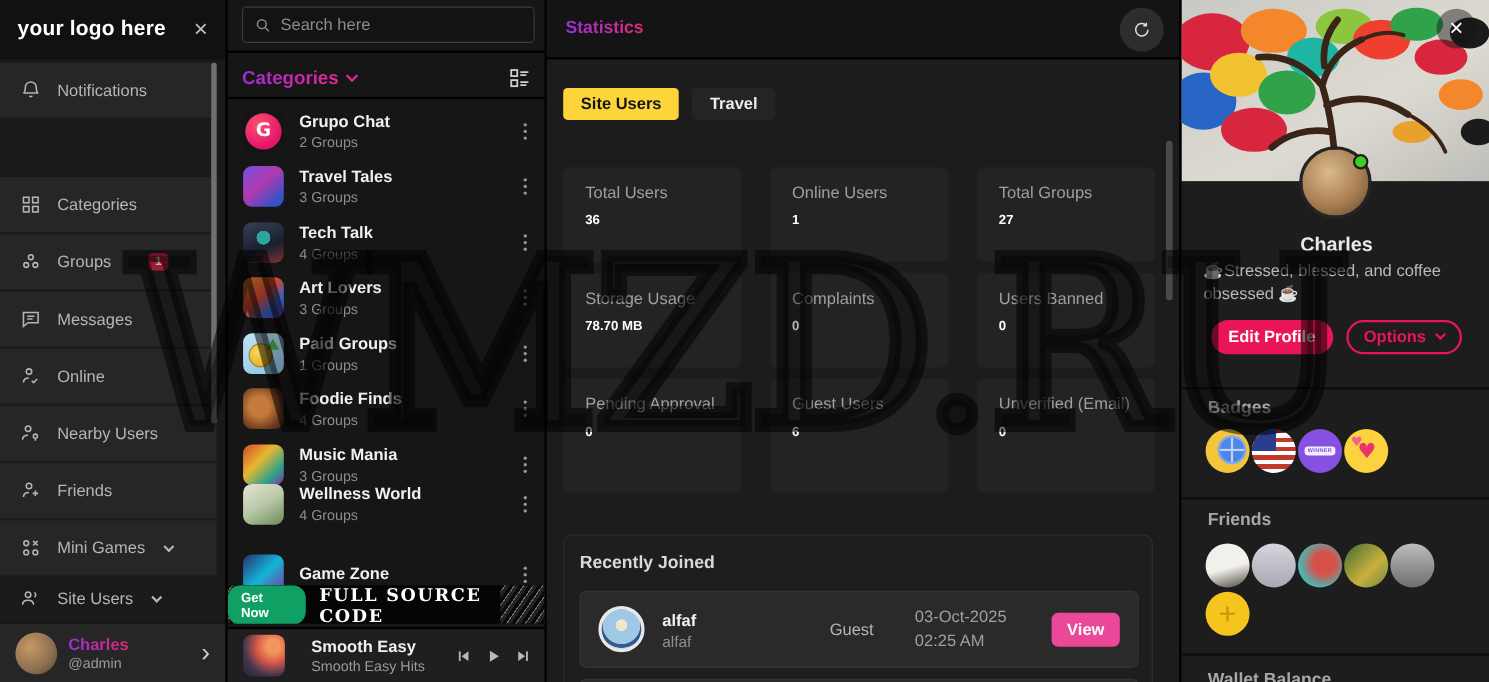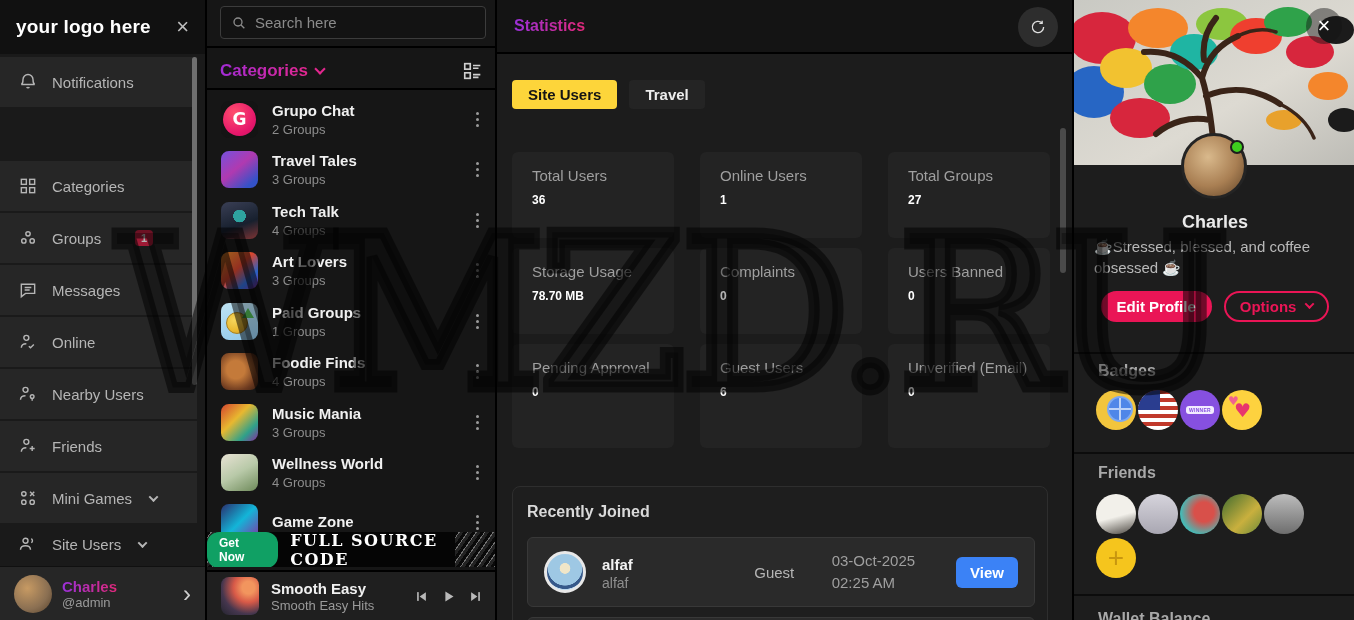--- a/index.html
+++ b/index.html
@@ -70,21 +70,21 @@
   .banner { position:absolute; left:0; top:532px; width:290px; height:35px; background:#050505;
     display:flex; align-items:center; justify-content:center; gap:12px; overflow:hidden; }
   .banner::before,.banner::after { content:""; position:absolute; top:0; bottom:0; width:42px;
     background:repeating-linear-gradient(125deg,#0a0a0a 0 3px,#8a8a8a 3px 4px,#2a2a2a 4px 7px); opacity:.8; }
   .banner::before { left:0; } .banner::after { right:0; }
   .getnow { background:#10a064; color:#fff; font-size:12px; font-weight:700; border-radius:12px;
     padding:4px 12px; position:relative; z-index:1; cursor:pointer; }
   .banner-text { color:#fff; font-family:"DejaVu Serif", serif; font-weight:700; font-size:16px;
     letter-spacing:1.5px; position:relative; z-index:1; }
   .player { position:absolute; left:0; top:570px; width:290px; height:50px; background:#1f1f1f;
-    border-top:2px solid #000; display:flex; align-items:center; padding:0 14px; gap:12px; }
+    border-top:2px solid #000; display:flex; align-items:center; padding:0 14px; gap:24px; }
   .player-art { width:38px; height:38px; border-radius:8px;
     background:radial-gradient(circle at 72% 28%, #f2955e 0 16%, #d85a48 38%, #45364e 68%, #23242e); }
   .player-title { font-size:15px; font-weight:700; color:#f0f0f0; line-height:1.3; }
   .player-sub { font-size:13px; color:#9a9a9a; }
   .player-controls { margin-left:auto; display:flex; align-items:center; gap:12px; }
   .pbtn { cursor:pointer; display:flex; }
 
   
   .main { position:absolute; left:495px; top:0; width:577px; height:620px; background:#1c1c1c; border-left:2px solid #000; }
   .main-header { position:absolute; left:0; top:0; width:577px; height:54px; background:#141414; border-bottom:2px solid #000; }
@@ -108,21 +108,21 @@
     border:1px solid #383838; border-radius:6px; display:flex; align-items:center; padding:0 16px; }
   .recent-row2 { position:absolute; left:14px; top:130px; width:508px; height:40px; background:#2a2a2a;
     border:1px solid #383838; border-radius:6px; }
   .row-avatar { width:42px; height:42px; border-radius:50%; border:3px solid #e8e8e8;
     background:radial-gradient(circle at 50% 40%, #f0e6c8 0 18%, #9ec8e4 20% 60%, #37598a 62% 72%, #bcd9ef 74%); flex:0 0 auto; }
   .rj-name { font-size:15px; font-weight:700; color:#f2f2f2; line-height:1.4; }
   .rj-user { font-size:14px; color:#8f8f8f; }
   .rj-namecol { margin-left:16px; width:120px; }
   .rj-role { width:120px; text-align:center; color:#b5b5b5; font-size:15px; }
   .rj-date { width:130px; color:#9f9f9f; font-size:15px; line-height:1.5; }
-  .view-btn { margin-left:auto; background:#3b82f6; color:#fff; font-size:15px; font-weight:700;
+  .view-btn { margin-left:auto; background:#ec4899; color:#fff; font-size:15px; font-weight:700;
     border-radius:6px; padding:7px 14px; cursor:pointer; }
   .main-scroll { position:absolute; left:563px; top:128px; width:6px; height:145px; background:#4a4a4a; border-radius:3px; }
 
   
   .rightpanel { position:absolute; left:1072px; top:0; width:282px; height:620px; background:#1d1d1d; border-left:2px solid #000; }
   .cover { position:absolute; left:0; top:0; width:282px; height:165px; overflow:hidden; }
   .cover-close { position:absolute; right:14px; top:8px; width:36px; height:36px; border-radius:50%;
     background:rgba(20,20,20,.45); color:#fff; font-size:22px; display:flex; align-items:center; justify-content:center; cursor:pointer; }
   .profile-avatar { position:absolute; left:50%; top:133px; transform:translateX(-50%); width:66px; height:66px;
     border-radius:50%; border:3px solid #242424;
@@ -370,21 +370,21 @@
     <div>
         <div class="grp-name">Music Mania</div>
          <div class="grp-count">3 Groups</div>
       </div>
     <div class="dots">
         <i></i>
         <i></i>
         <i></i>
       </div>
   </div>
-  <div class="grp-row" style="top:447px">
+  <div class="grp-row" style="top:433px">
     <div class="grp-thumb g8"></div>
     <div>
         <div class="grp-name">Wellness World</div>
          <div class="grp-count">4 Groups</div>
       </div>
     <div class="dots">
         <i></i>
         <i></i>
         <i></i>
       </div>

